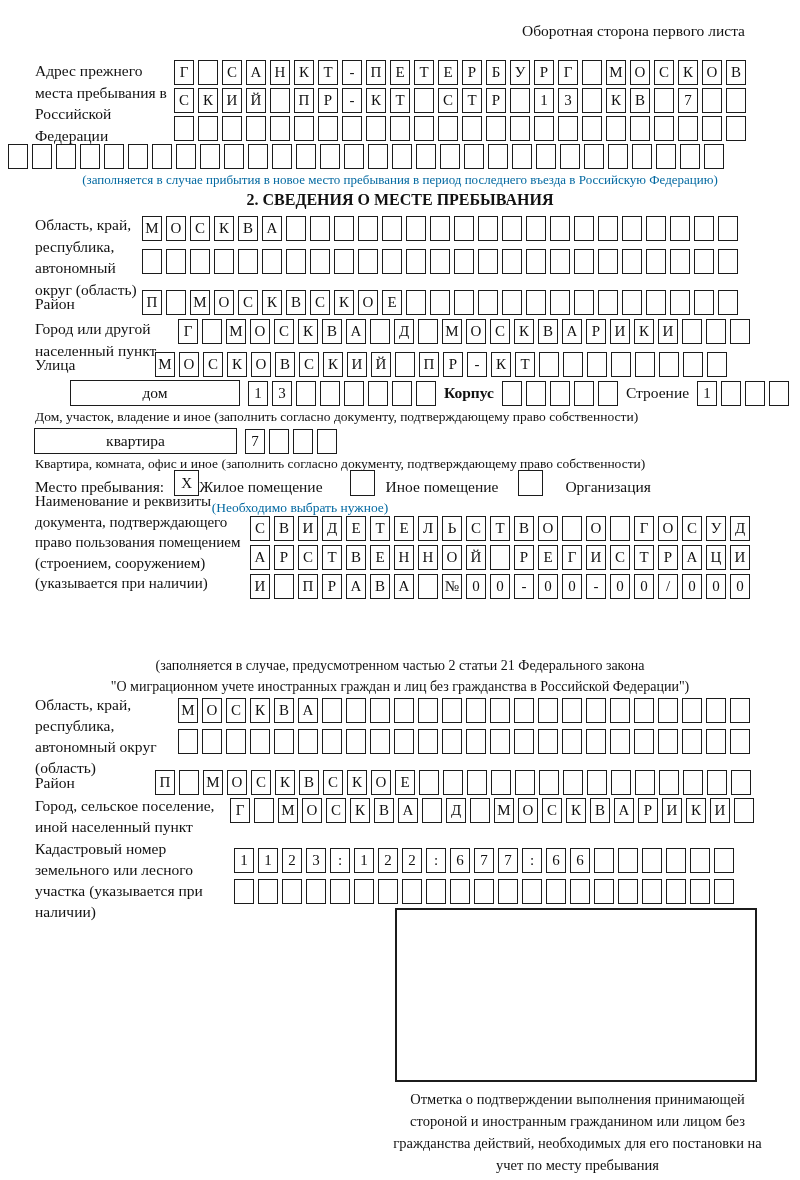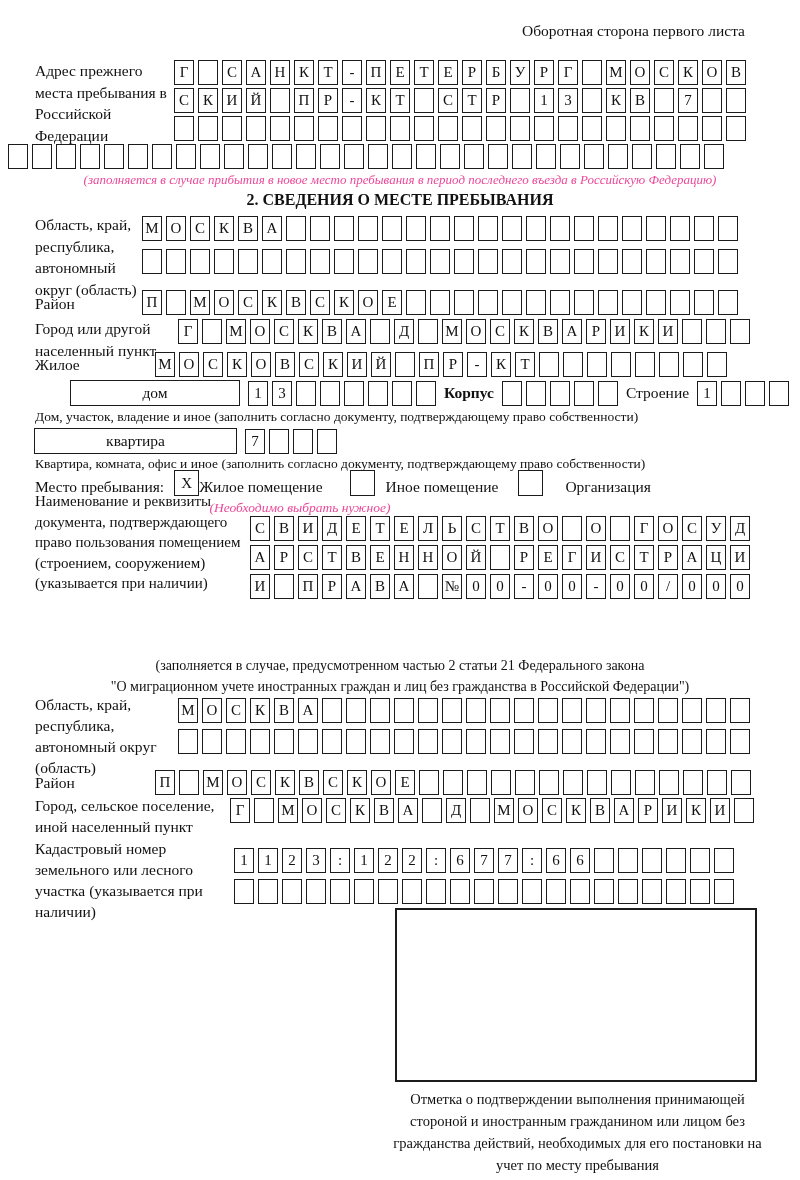--- a/index.html
+++ b/index.html
@@ -2,21 +2,21 @@
 <html><head>
 <meta charset="utf-8">
 <style>
   html,body{margin:0;padding:0;background:#fff;}
   .page{
     position:relative;width:800px;height:1180px;background:#fff;
     font-family:"Liberation Serif","DejaVu Serif",serif;color:#111;overflow:hidden;
   }
   .abs{position:absolute;}
   .lbl{font-size:15.5px;line-height:21.5px;}
-  .note{font-size:13px;color:#ec4899;font-style:italic;}
+  .note{font-size:13px;color:#0369a1;}
   .center{text-align:center;}
   .bold{font-weight:bold;}
   .boxrow{position:absolute;display:flex;}
   .cell{
     width:20px;height:25px;box-sizing:border-box;border:1.6px solid #1c1c1c;
     margin-right:4px;display:flex;align-items:center;justify-content:center;
     font-size:15px;background:#fff;flex:0 0 auto;
   }
   .rect{
     box-sizing:border-box;border:1.7px solid #1c1c1c;height:26px;background:#fff;
@@ -260,21 +260,21 @@
       <div class="cell">А</div>
       <div class="cell">Р</div>
       <div class="cell">И</div>
       <div class="cell">К</div>
       <div class="cell">И</div>
       <div class="cell"></div>
       <div class="cell"></div>
       <div class="cell"></div>
     </div>
 
-  <div class="abs lbl" style="left:35px;top:354px;">Жилое</div>
+  <div class="abs lbl" style="left:35px;top:354px;">Улица</div>
   <div class="boxrow" style="left:155px;top:352px;">
       <div class="cell">М</div>
       <div class="cell">О</div>
       <div class="cell">С</div>
       <div class="cell">К</div>
       <div class="cell">О</div>
       <div class="cell">В</div>
       <div class="cell">С</div>
       <div class="cell">К</div>
       <div class="cell">И</div>

